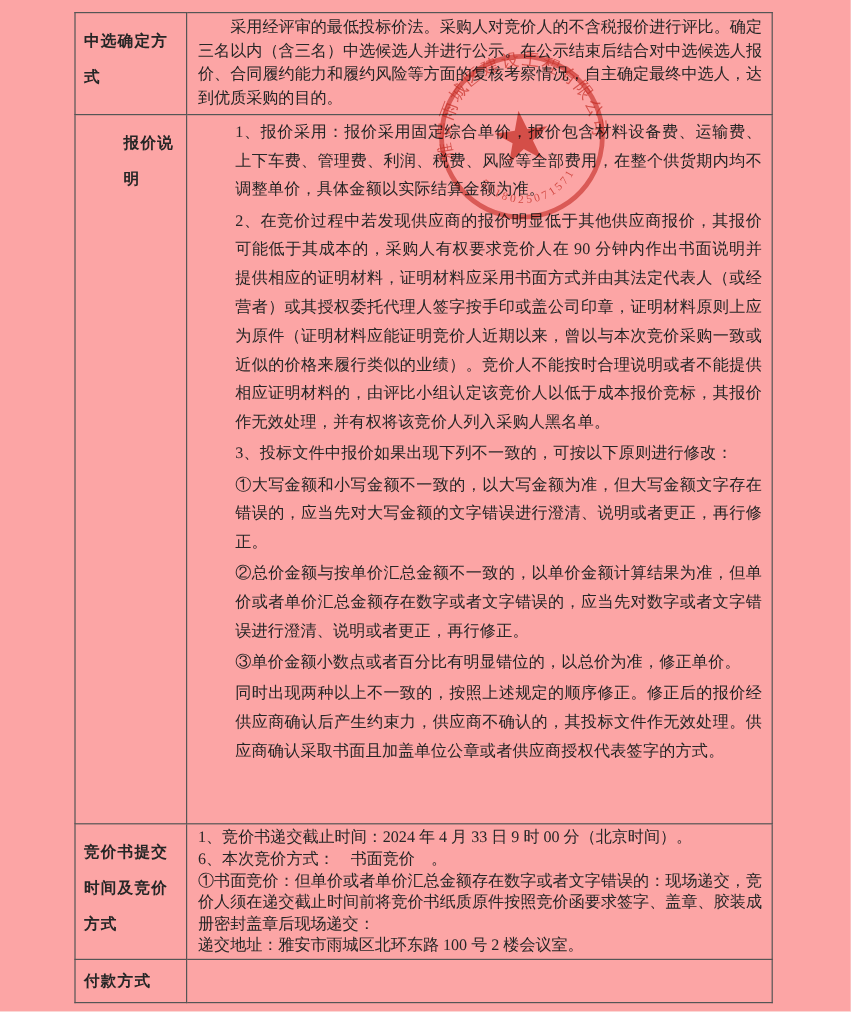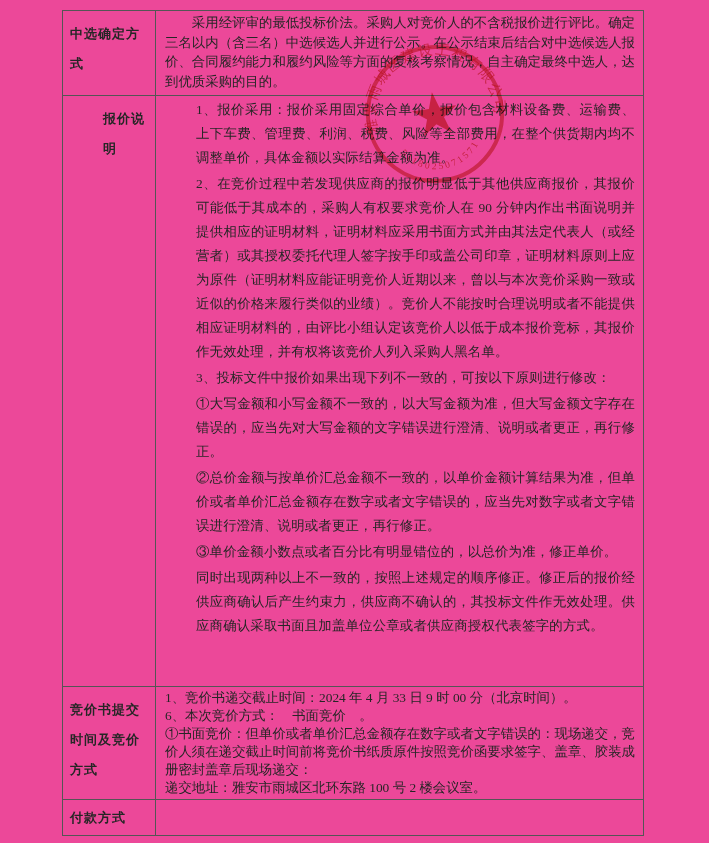--- a/index.html
+++ b/index.html
@@ -2,21 +2,21 @@
 <html><head>
 <meta charset="utf-8">
 <style>
   html,body{margin:0;padding:0;}
   body{
     width:709px;height:843px;overflow:hidden;position:relative;
     background:#f7f7f4;
     font-family:"Liberation Serif","DejaVu Serif",serif;
     color:#262626;
   }
-  .page-sheet{position:absolute;inset:0;background:#ec4899;}
+  .page-sheet{position:absolute;inset:0;background:#fca5a5;}
   table.doc{
     position:absolute;left:62px;top:10px;
     width:550px;border-collapse:collapse;table-layout:fixed;
   }
   td{border:1px solid #555;vertical-align:top;overflow:hidden;}
   td.lbl{
     width:80px;font-weight:bold;font-size:13px;
     padding:8px 5px 0 7px;line-height:30px;letter-spacing:1px;
   }
   td.cnt{width:470px;font-size:13.4px;padding:2px 8px 2px 9px;}

